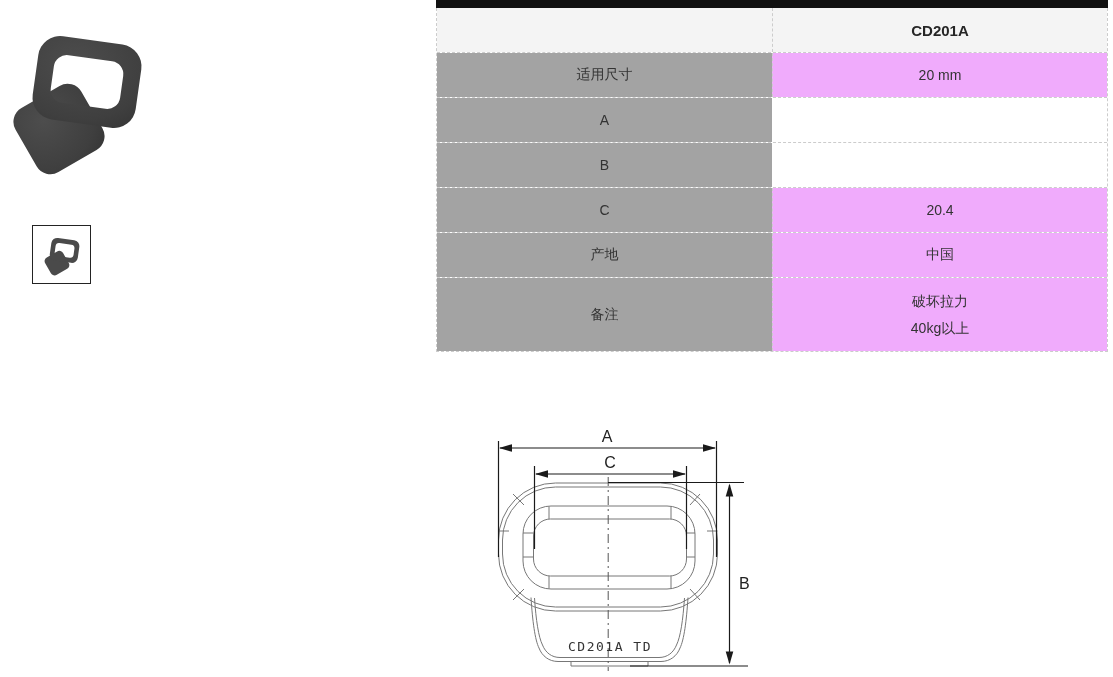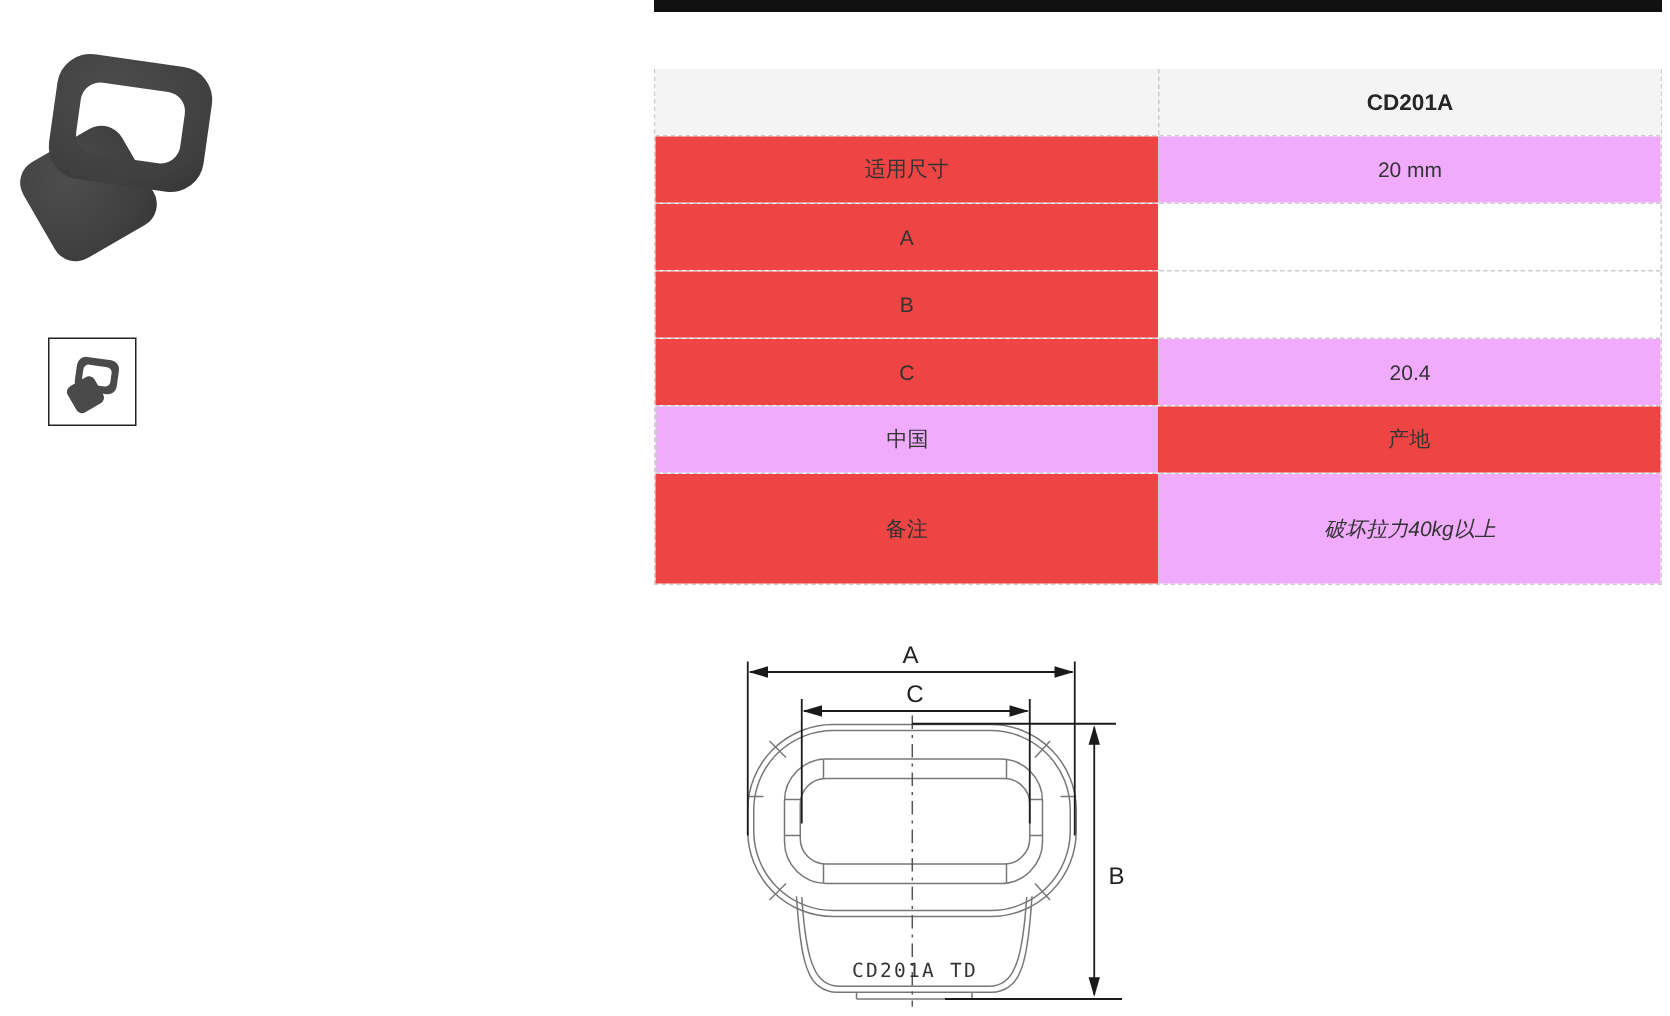--- a/index.html
+++ b/index.html
@@ -18,28 +18,28 @@
   
   .spec-table{position:absolute;left:436px;top:0;width:672px;}
   .spec-table .topbar{height:8px;background:#111;}
   .tbl{border:1px dashed #ccc;border-top:none;box-sizing:border-box;}
   .row{display:grid;grid-template-columns:1fr 1fr;box-sizing:border-box;}
   .row + .row{border-top:1px dashed #ccc;}
   .cell{
     display:flex;align-items:center;justify-content:center;
     font-size:14px;color:#333;box-sizing:border-box;text-align:center;
   }
-  .label-cell{background:#ef4444;}
+  .label-cell{background:#a3a3a3;}
   .value-cell{border-left:1px dashed #ccc;background:#f0abfc;}
-  .row-header{height:44px;margin-top:38px;}
+  .row-header{height:44px;}
   .row-header .cell{background:#f4f4f4;}
   .row-header .value-cell{font-weight:bold;font-size:15px;color:#262626;}
   .row-std{height:45px;}
   .row-remark{height:74px;}
-  .row-remark .value-cell{line-height:27px;font-style:italic;}
+  .row-remark .value-cell{flex-direction:column;line-height:27px;}
   
   .drawing{position:absolute;left:440px;top:418px;}
   .dimtext{font-family:"Liberation Sans","DejaVu Sans",sans-serif;font-size:16px;fill:#222;}
   .marktext{font-family:"DejaVu Sans Mono","Liberation Mono",monospace;font-size:13px;letter-spacing:1.5px;fill:#333;}
 </style>
 </head>
 <body>
 
 <svg class="main-photo" viewBox="0 0 145 162" aria-hidden="true">
   <defs>
@@ -82,22 +82,22 @@
       <div class="cell label-cell">A</div>
     </div>
     <div class="row row-std">
       <div class="cell label-cell">B</div>
     </div>
     <div class="row row-std">
       <div class="cell label-cell">C</div>
       <div class="cell value-cell">20.4</div>
     </div>
     <div class="row row-std">
+      <div class="cell label-cell">产地</div>
       <div class="cell value-cell">中国</div>
-      <div class="cell label-cell">产地</div>
     </div>
 
     <div class="row row-remark">
       <div class="cell label-cell">备注</div>
       <div class="cell value-cell">
         <span>破坏拉力</span>
         <span>40kg以上</span>
       </div>
     </div>
   </div>

